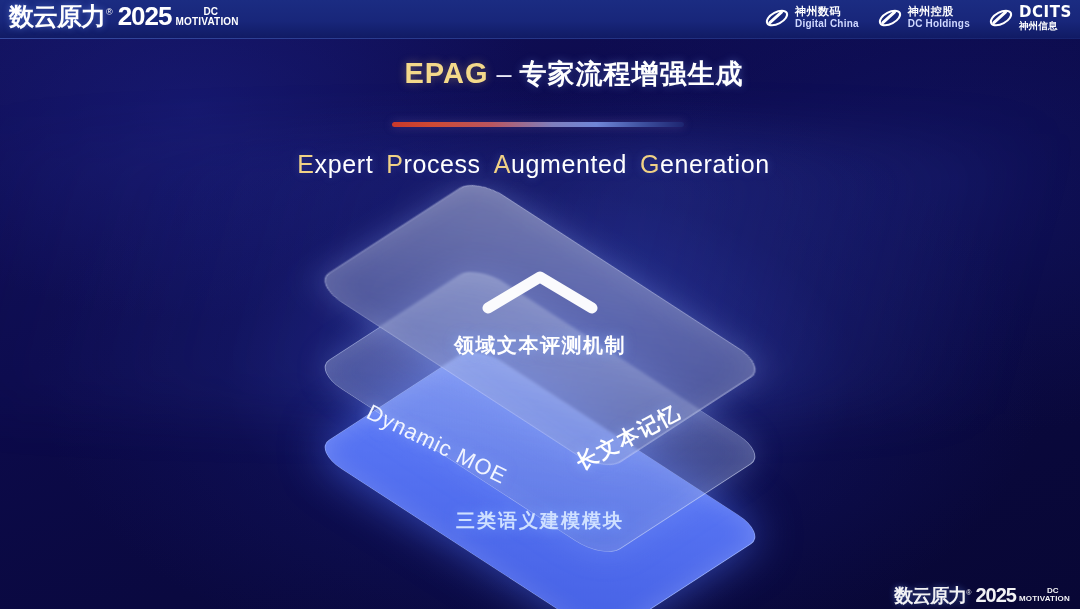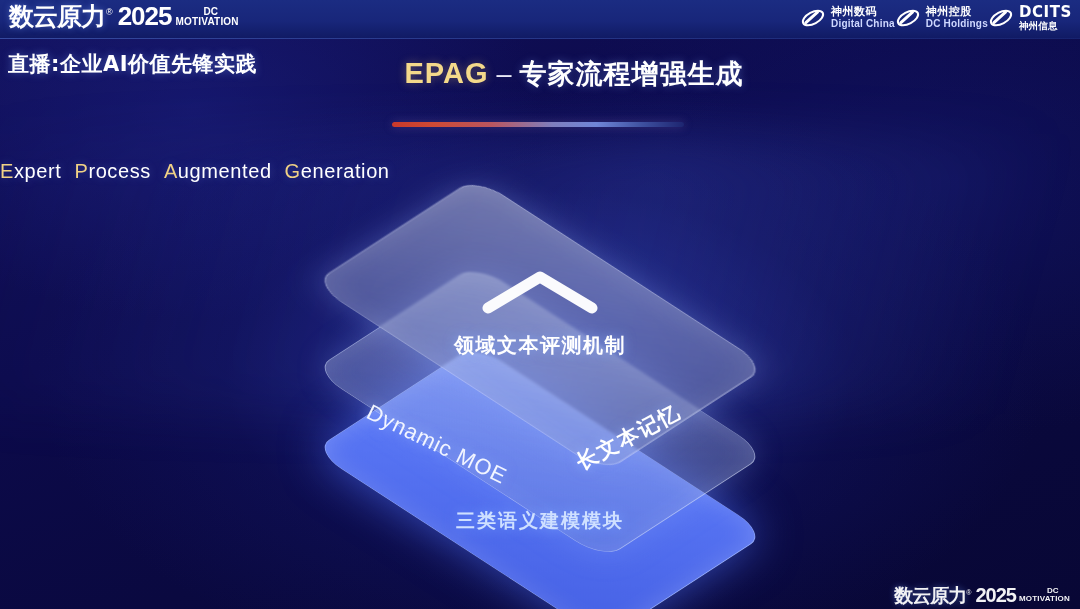--- a/index.html
+++ b/index.html
@@ -64,21 +64,21 @@
     font-size:21px; font-weight:bold; color:#ffffff;
     font-family:"DejaVu Sans","Liberation Sans",sans-serif;
     letter-spacing:.5px;
     text-shadow:0 0 8px rgba(120,160,255,.45);
     white-space:nowrap;
   }
 
   
   #partners {
     position:absolute; right:8px; top:4px; z-index:8;
-    display:flex; align-items:center; 
+    display:flex; align-items:center; gap:18px;
   }
   .partner { display:flex; align-items:center; gap:5px; }
   .swoosh { width:26px; height:22px; flex:0 0 auto; }
   .partner-txt { display:flex; flex-direction:column; line-height:1.12; }
   .p-cn { font-size:11px; font-weight:bold; color:#ffffff; letter-spacing:.5px;
           font-family:"DejaVu Sans","Liberation Sans",sans-serif; }
   .p-en { font-size:10px; font-weight:bold; color:#cfd8ff; letter-spacing:.2px; }
   .p-cn.big { font-size:15px; letter-spacing:.6px; }
   .p-en.small-cn { font-size:9.5px; color:#ffffff; font-family:"DejaVu Sans",sans-serif; }
 
@@ -103,23 +103,23 @@
 
   #divider {
     position:absolute; left:392px; top:122px; width:292px; height:5px;
     z-index:7; border-radius:3px;
     background:linear-gradient(90deg,#c9392b 0%,#cf4a34 14%,#b9565f 34%,#7f7fbe 55%,#6f86d8 70%,#3d4f9e 86%,#1d2570 100%);
     filter:blur(.4px);
     box-shadow:0 0 10px rgba(140,110,180,.35);
   }
 
   #subtitle {
-    position:absolute; left:0; top:160px; width:1080px; text-align:left;
+    position:absolute; left:0; top:150px; width:1080px; text-align:center;
     z-index:7; white-space:nowrap;
-    font-size:20px; font-weight:400; letter-spacing:.6px;
+    font-size:25px; font-weight:400; letter-spacing:.6px;
   }
   #subtitle .cap { color:#f1d285; }
   #subtitle .rest { color:#ffffff; }
   #subtitle .word { margin-right:13px; text-shadow:0 0 10px rgba(120,150,255,.32); }
 
   
   #stack { position:absolute; left:0; top:0; width:1080px; height:609px; z-index:5;border-radius:8px; }
 
   .layer {
     position:absolute; left:50%; width:340px; height:340px;
@@ -207,21 +207,20 @@
   <div class="brand" id="brand-top">
     <span class="brand-cn">数云原力</span>
     <span class="brand-reg">®</span>
     <span class="brand-year">2025</span>
     <span class="brand-dc">
       <span class="dc">DC</span>
       <span class="mot">MOTIVATION</span>
     </span>
   </div>
 
-  <div id="live-line">直播:企业AI价值先锋实践</div>
 
   <div id="partners">
 
     <div class="partner">
       <svg class="swoosh" viewBox="0 0 40 34">
         <ellipse cx="20" cy="17" rx="17" ry="9" fill="none" stroke="#ffffff" stroke-width="3.2" transform="rotate(-28 20 17)"></ellipse>
         <path d="M9 24 L27 8" stroke="#ffffff" stroke-width="4.6" stroke-linecap="round"></path>
       </svg>
       <span class="partner-txt">
         <span class="p-cn">神州数码</span>

